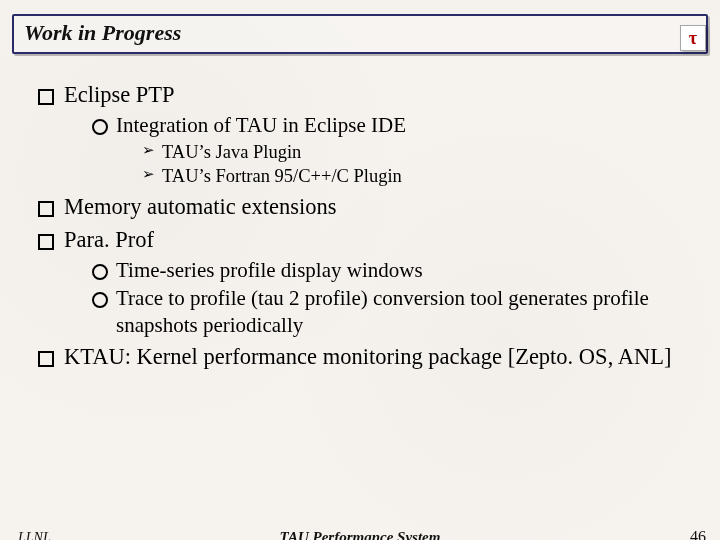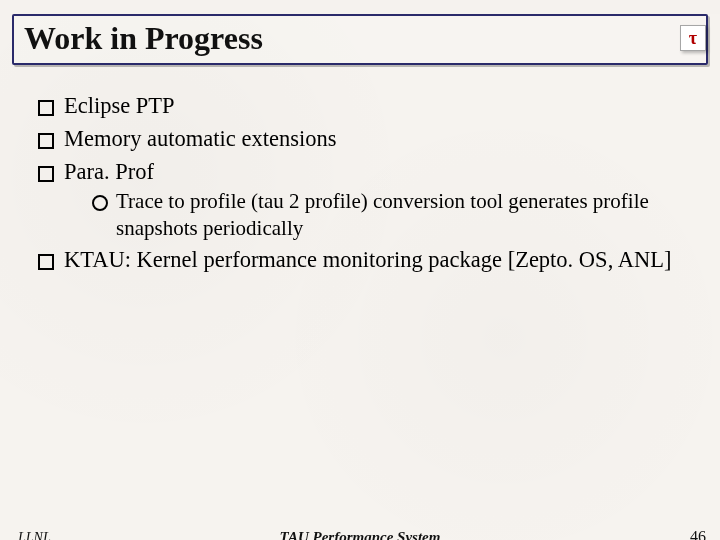--- a/index.html
+++ b/index.html
@@ -21,22 +21,23 @@
   }
   .title-bar {
     margin: 14px 12px 0 12px;
     border: 2px solid #2a2a6a;
     border-radius: 2px;
     padding: 4px 10px 6px 10px;
     background: rgba(255,255,255,0.15);
     box-shadow: 2px 2px 0 rgba(0,0,0,0.25);
   }
   .title-text {
-    font-size: 32px;
+    font-size: 22px;
     font-weight: bold;
+    font-style: italic;
     color: #111;
   }
   .logo {
     position: absolute;
     top: 11px;
     right: 14px;
     width: 26px;
     height: 26px;
     border: 1px solid rgba(0,0,0,0.35);
     background: #fff;
@@ -122,30 +123,46 @@
 
   <div class="logo">
     <span class="logo-glyph">τ</span>
   </div>
 
   <div class="content">
     <ul class="lvl1">
 
       <li>
         <span>Eclipse PTP</span>
+        <ul class="lvl2">
+          <li>
+            <span>Integration of TAU in Eclipse IDE</span>
+            <ul class="lvl3">
+              <li>
+                <span>TAU’s Java Plugin</span>
+              </li>
+              <li>
+                <span>TAU’s Fortran 95/C++/C  Plugin</span>
+              </li>
+            </ul>
+          </li>
+        </ul>
       </li>
 
 
       <li>
         <span>Memory automatic extensions</span>
       </li>
 
       <li>
         <span>Para. Prof</span>
         <ul class="lvl2">
+          <li>
+            <span>Time-series profile display windows</span>
+          </li>
           <li>
             <span>Trace to profile (tau 2 profile) conversion tool generates profile snapshots periodically</span>
           </li>
         </ul>
       </li>
 
       <li>
         <span>KTAU: Kernel performance monitoring package [Zepto. OS, ANL]</span>
       </li>
 

